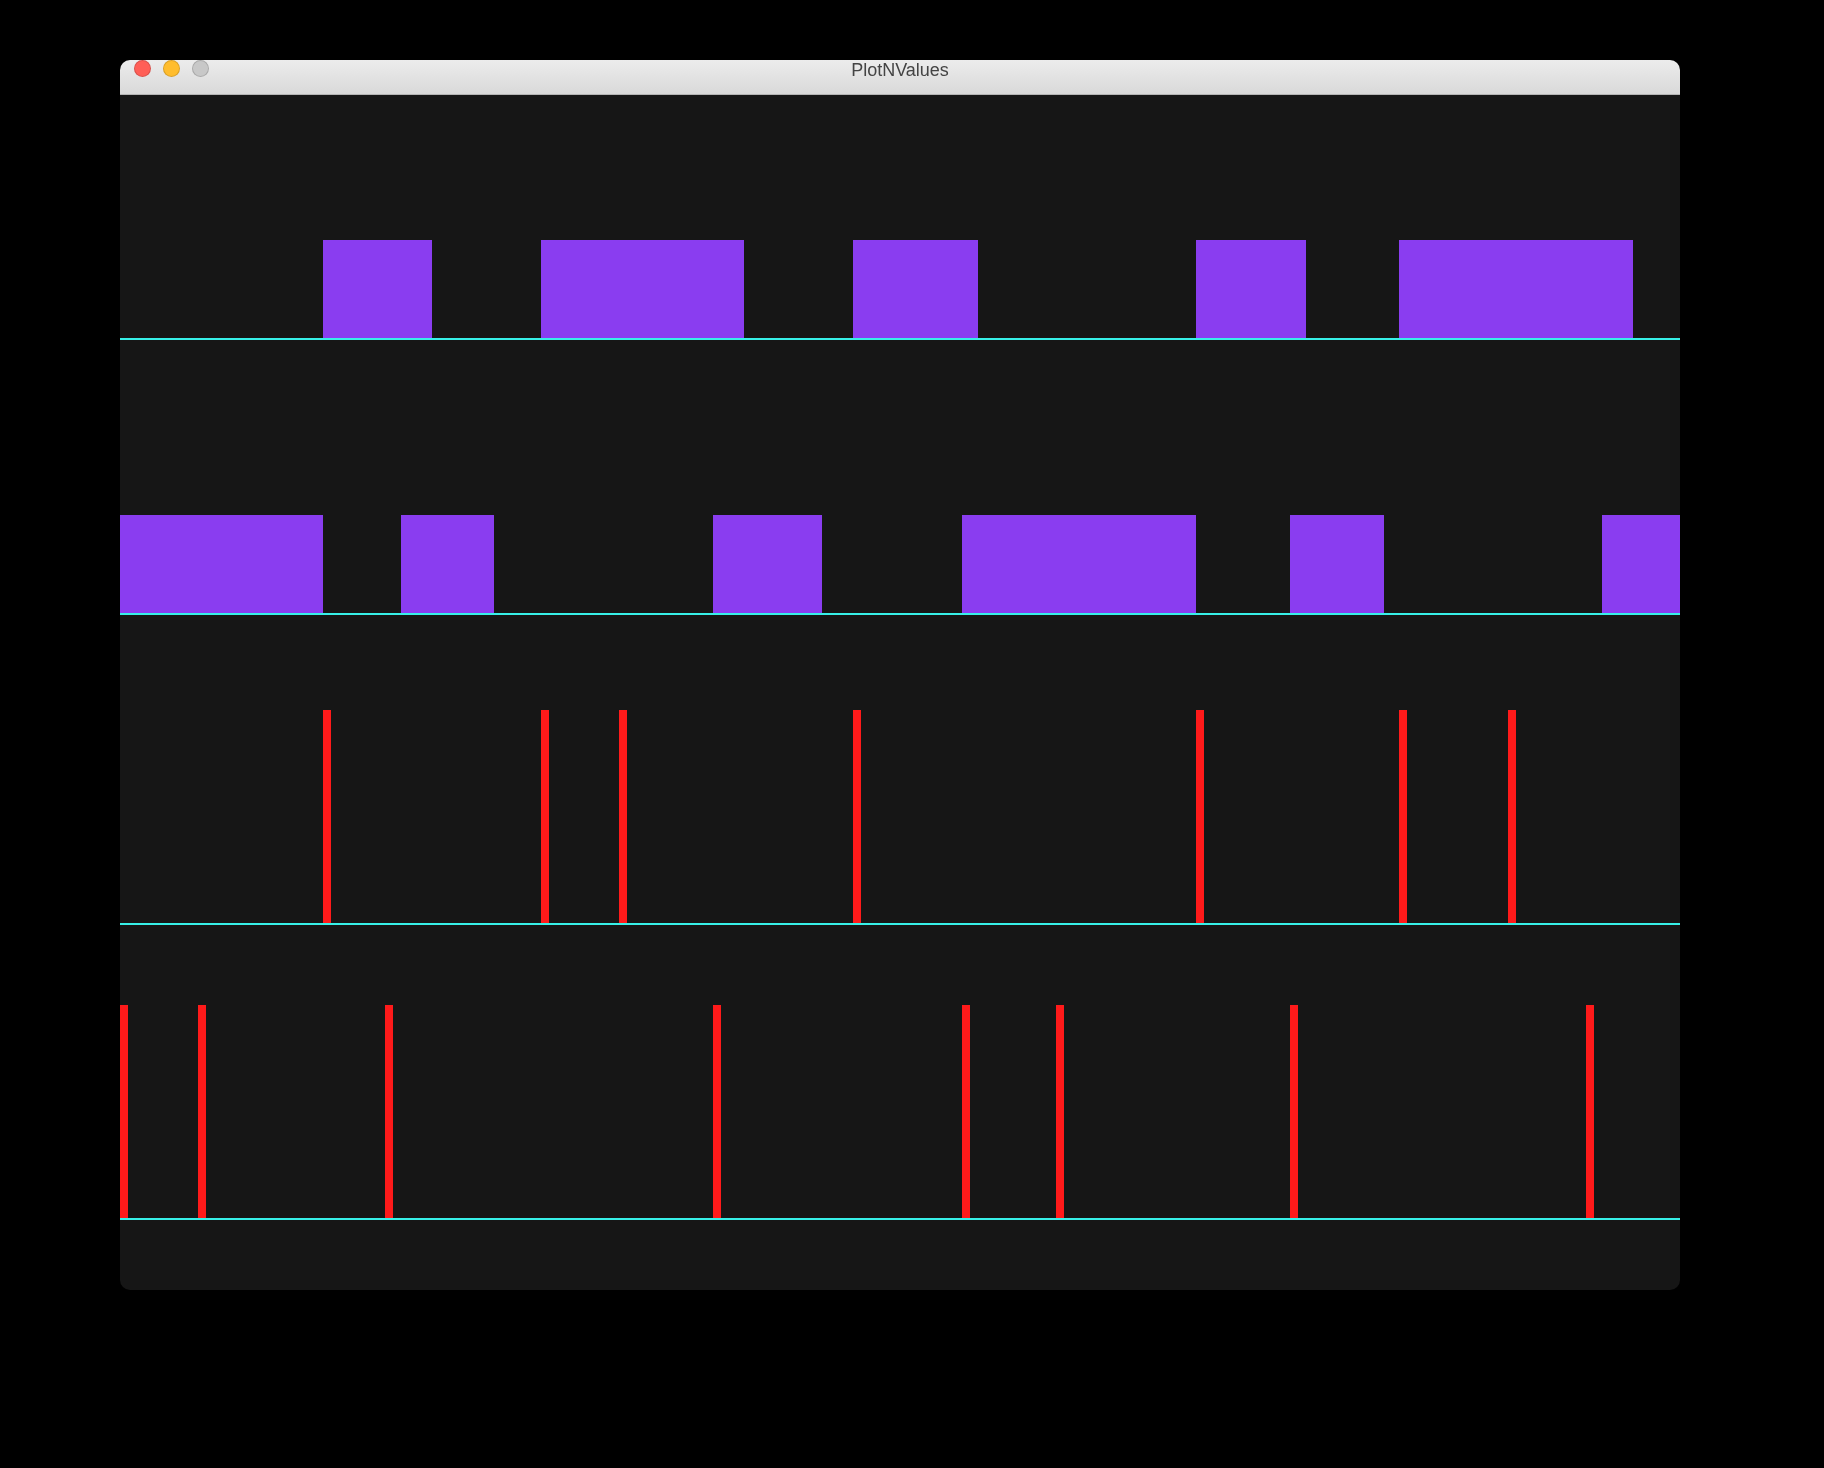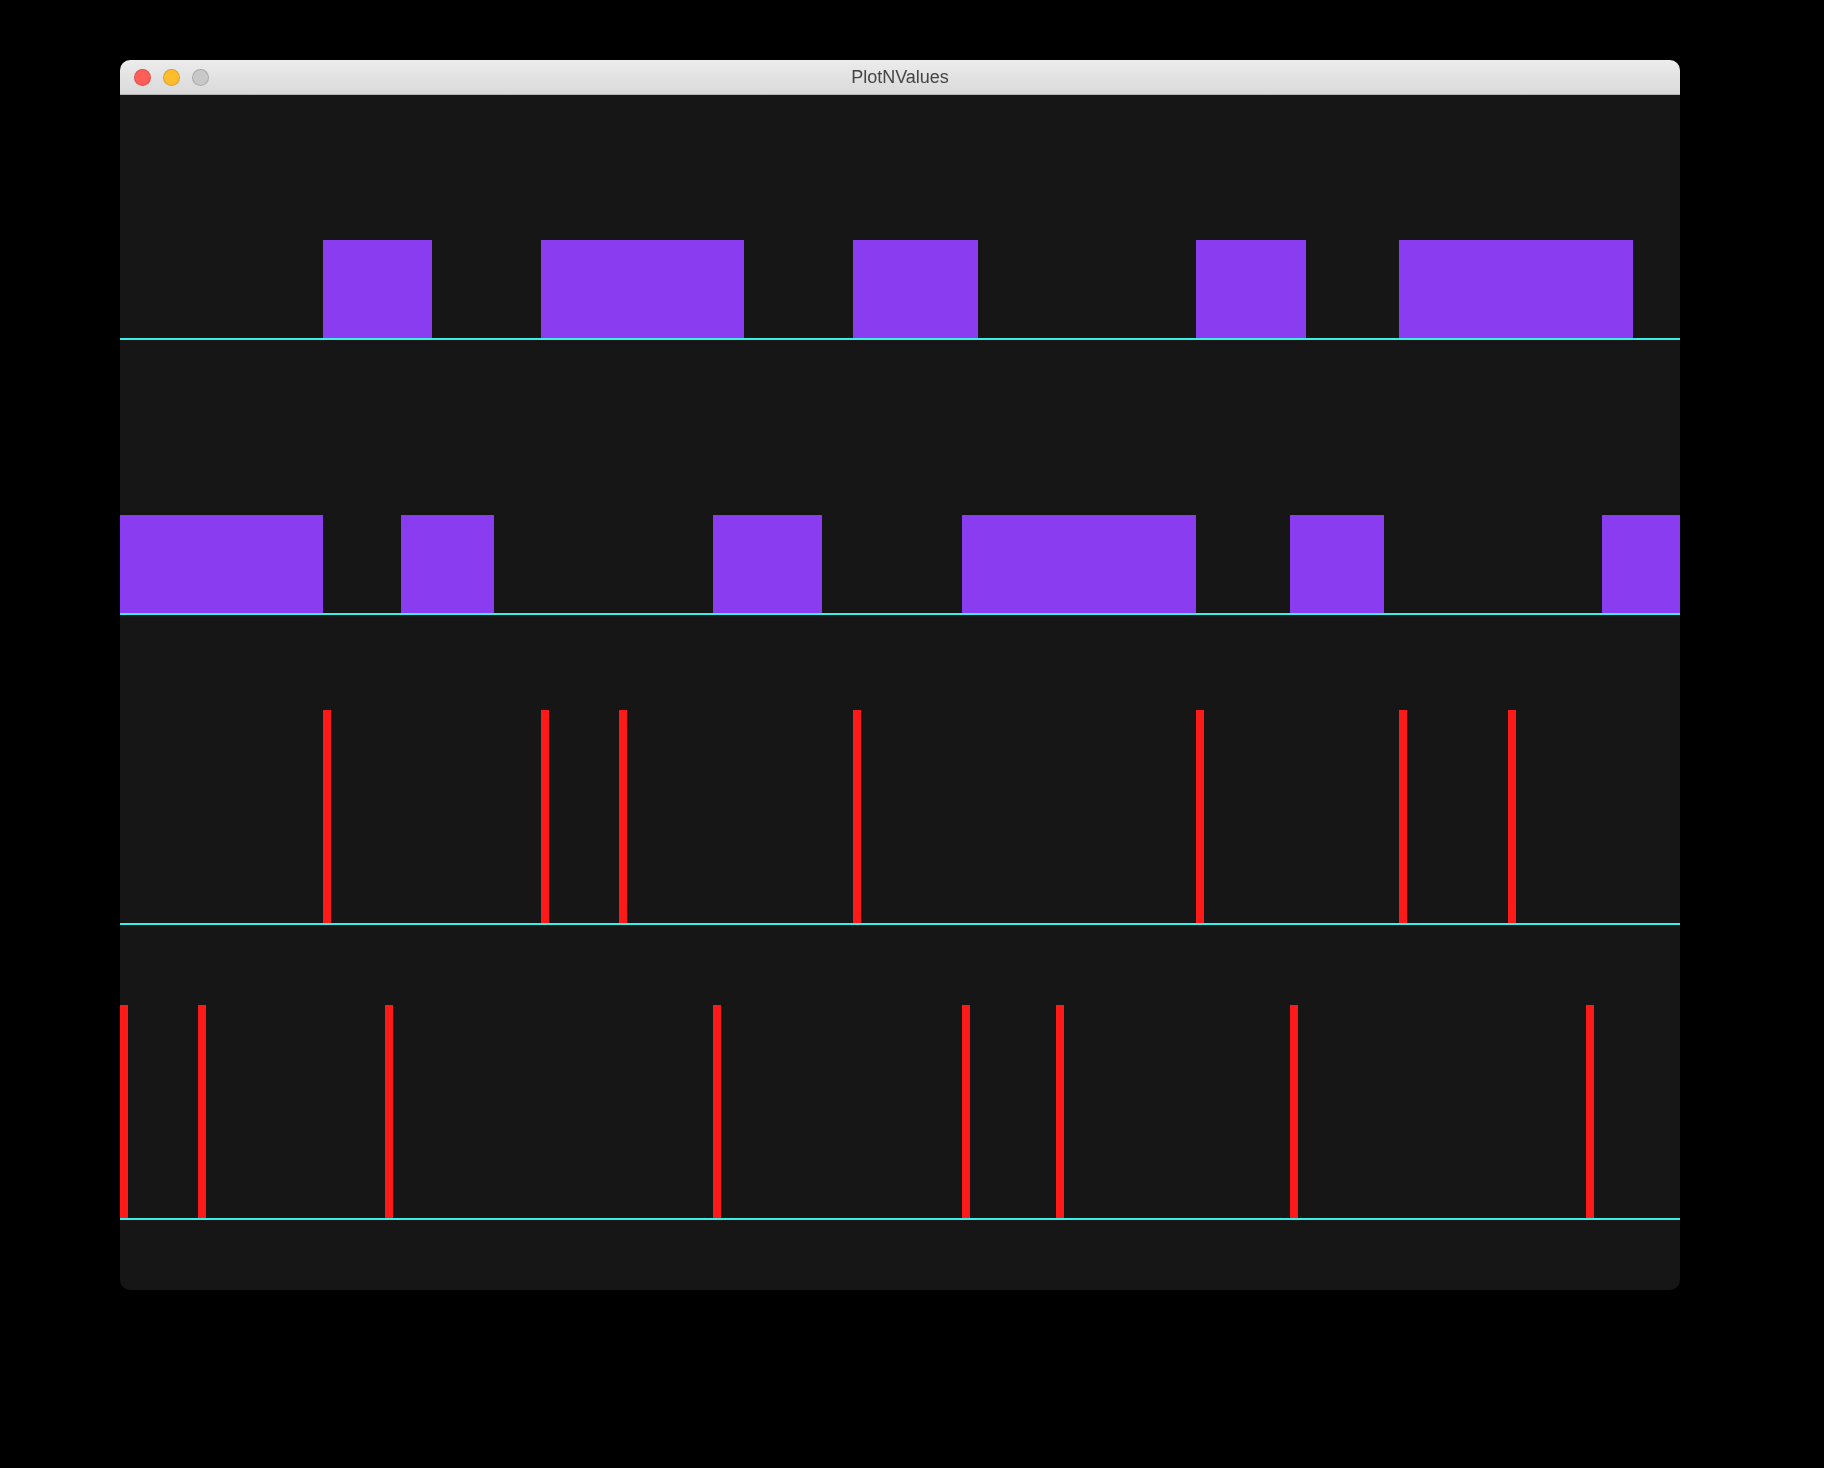--- a/index.html
+++ b/index.html
@@ -19,21 +19,21 @@
     height: 1230px;
     border-radius: 10px;
     overflow: hidden;
     box-shadow: 0 30px 80px rgba(0,0,0,0.6);
   }
   .titlebar {
     height: 34px;
     background: linear-gradient(#ececec, #d9d9d9);
     border-bottom: 1px solid #b5b5b5;
     display: flex;
-    align-items: center;
+    align-items: flex-start;
     position: relative;
   }
   .traffic {
     display: flex;
     gap: 12px;
     padding-left: 14px;
   }
   .tbtn {
     width: 17px;
     height: 17px;

